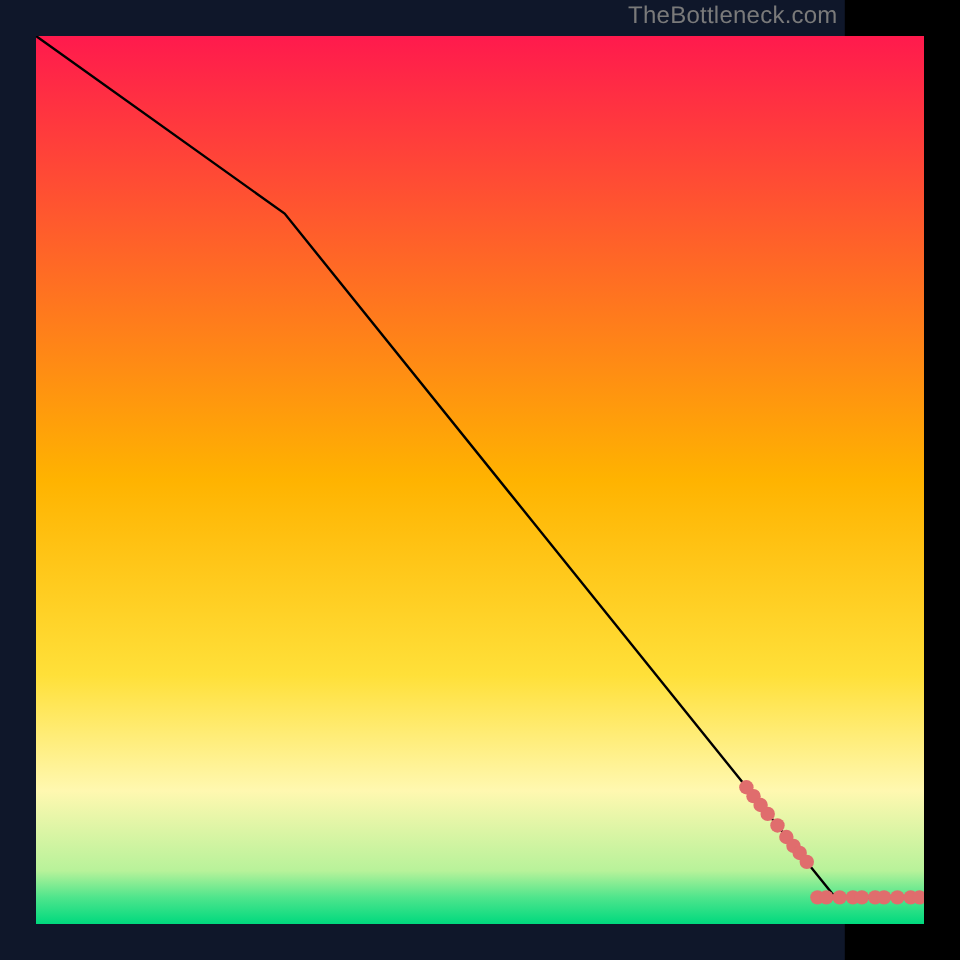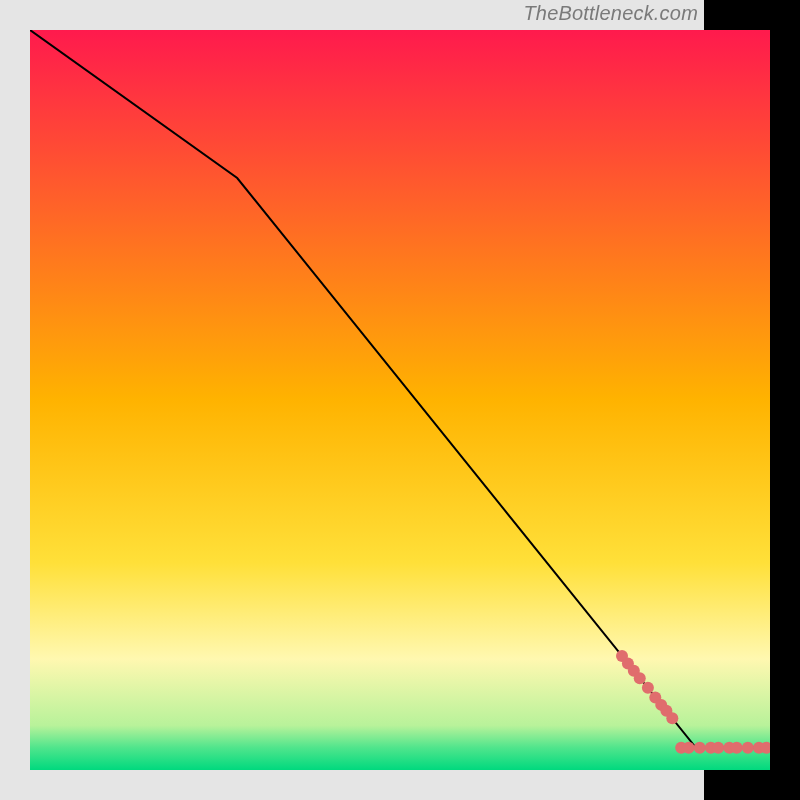--- a/index.html
+++ b/index.html
@@ -7,22 +7,21 @@
     padding: 0;
     width: 800px;
     height: 800px;
     background: #000;
     font-family: Arial, Helvetica, sans-serif;
   }
   .frame {
     position: relative;
     width: 704px;
     height: 800px;
-    background: #e5e5e5;
-    font-style: italic;
+    background: #0f172a;
   }
   .watermark {
     position: absolute;
     top: 2px;
     right: 6px;
     color: #7a7a7a;
     font-size: 20px;
     font-weight: 500;
     letter-spacing: 0.2px;
     z-index: 10;

